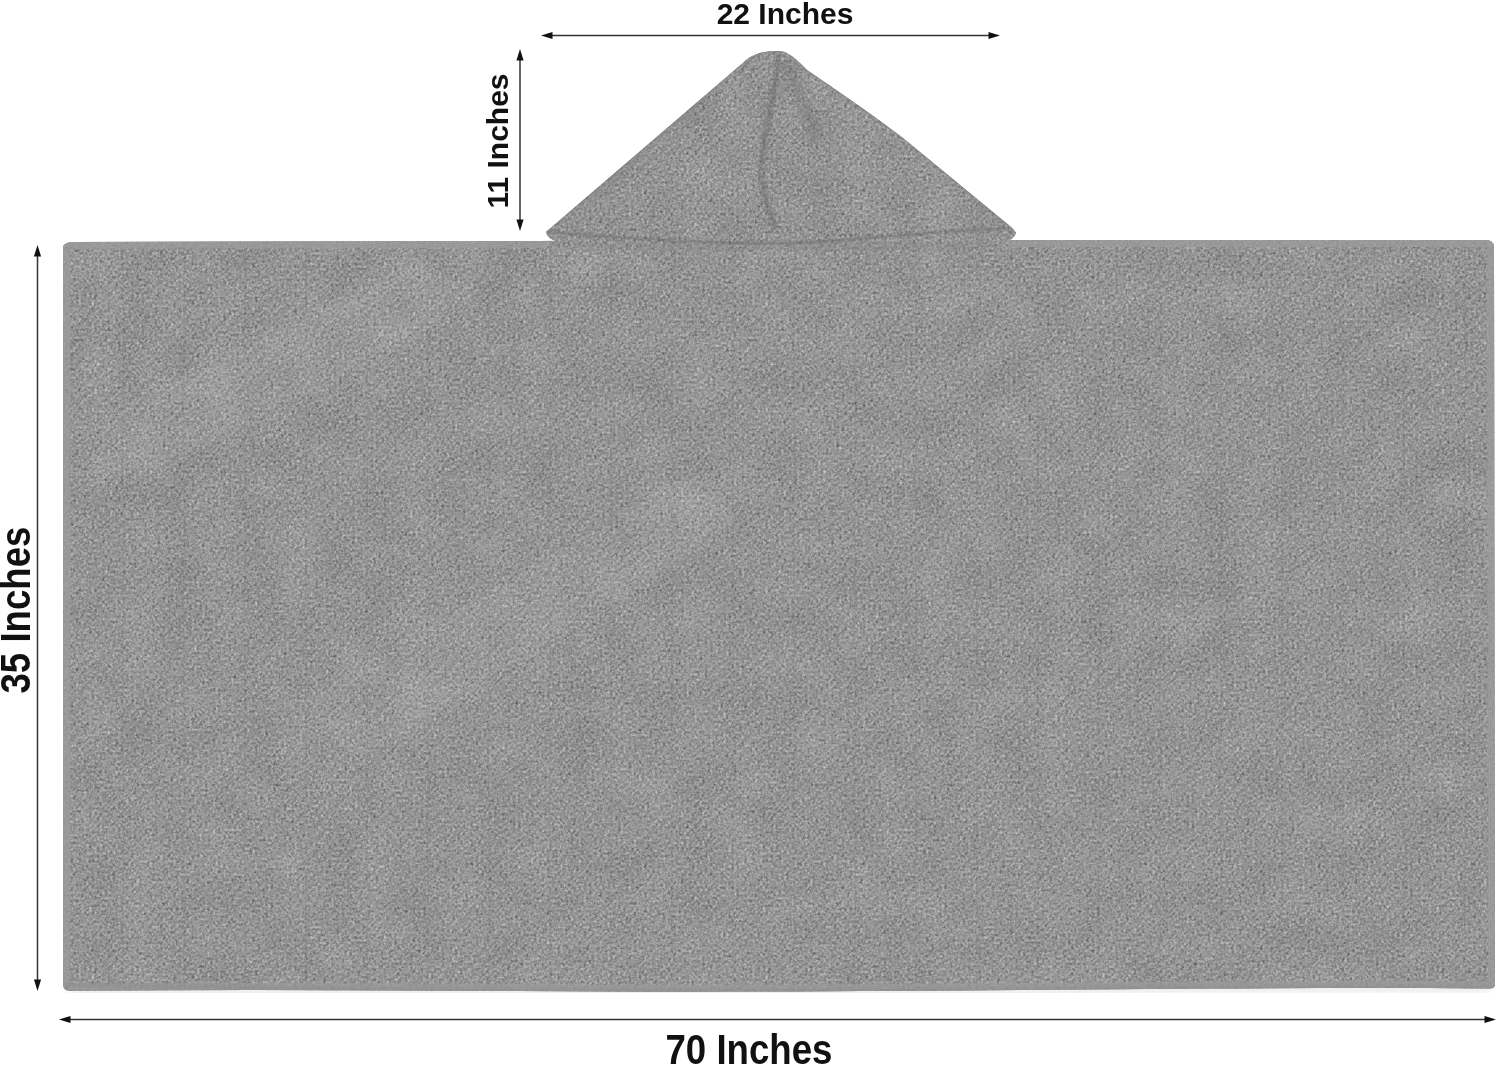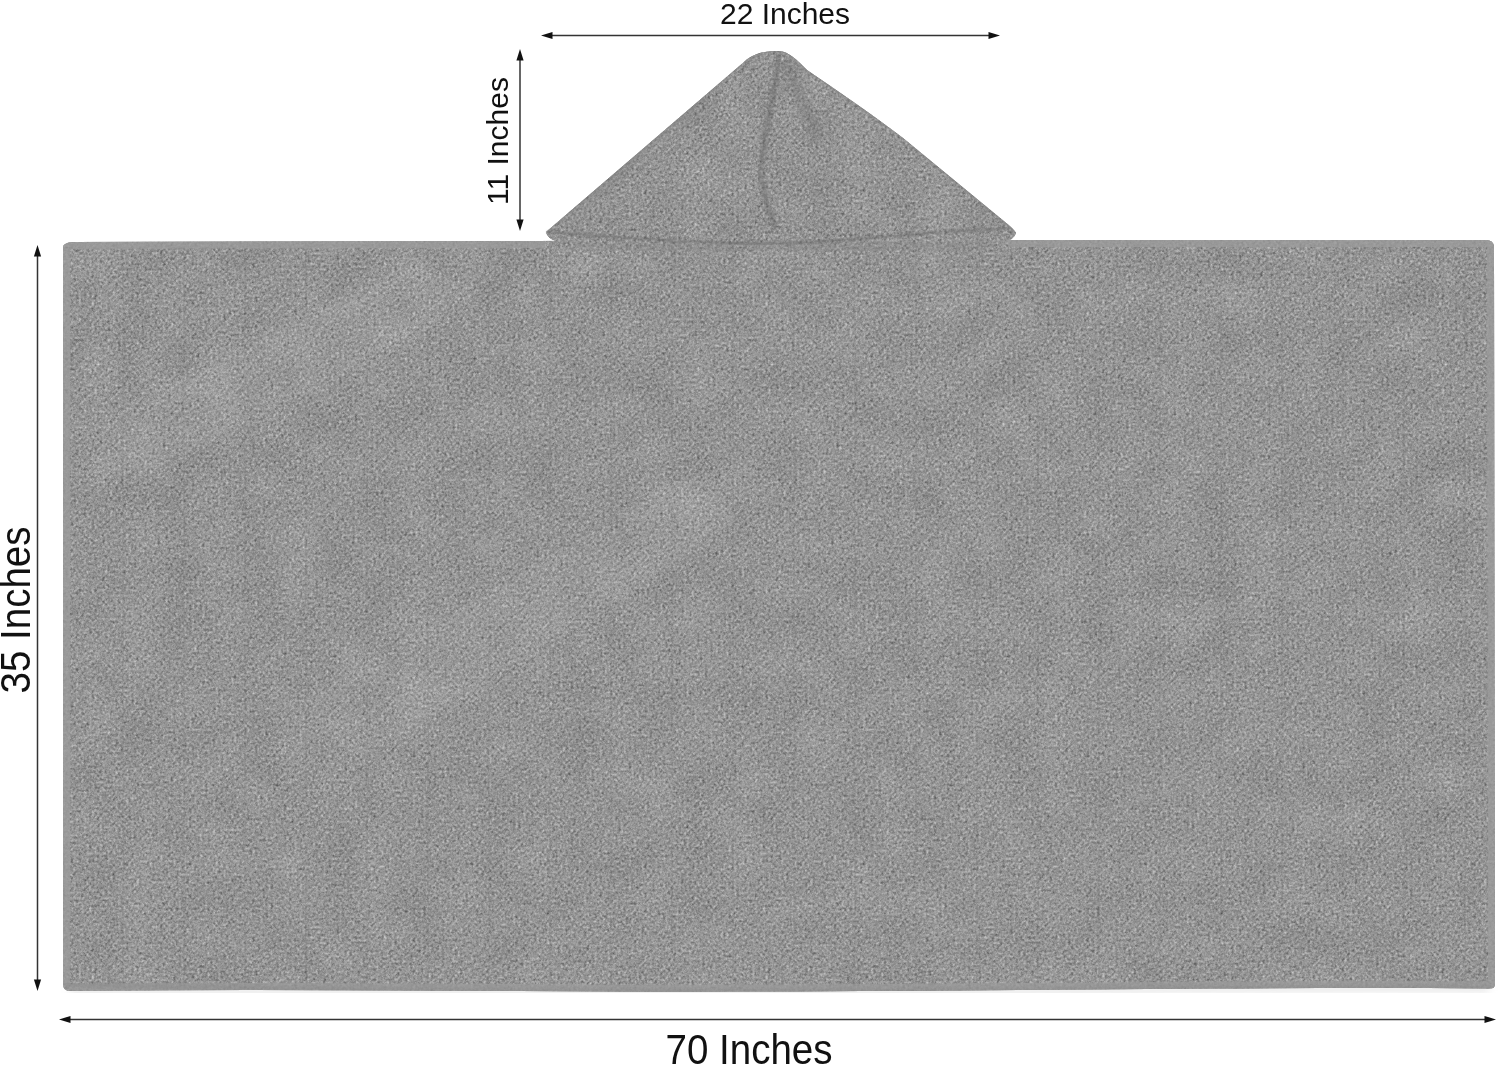--- a/index.html
+++ b/index.html
@@ -1,17 +1,17 @@
 <!DOCTYPE html>
 <html><head>
 <meta charset="utf-8">
 <style>
   html,body{margin:0;padding:0;background:#ffffff;}
   .page{position:relative;width:1500px;height:1066px;background:#ffffff;overflow:hidden;
-        font-family:"Liberation Sans", sans-serif;}
+        font-family:"Liberation Sans", sans-serif;font-weight:bold;}
   svg{display:block;}
 </style>
 </head>
 <body>
 <div class="page">
 <svg width="1500" height="1066" viewBox="0 0 1500 1066" xmlns="http://www.w3.org/2000/svg">
   <defs>
 
     <filter id="tex" x="-2%" y="-2%" width="104%" height="104%" color-interpolation-filters="sRGB">
       <feTurbulence type="fractalNoise" baseFrequency="0.38" numOctaves="3" seed="7" result="f"></feTurbulence>

